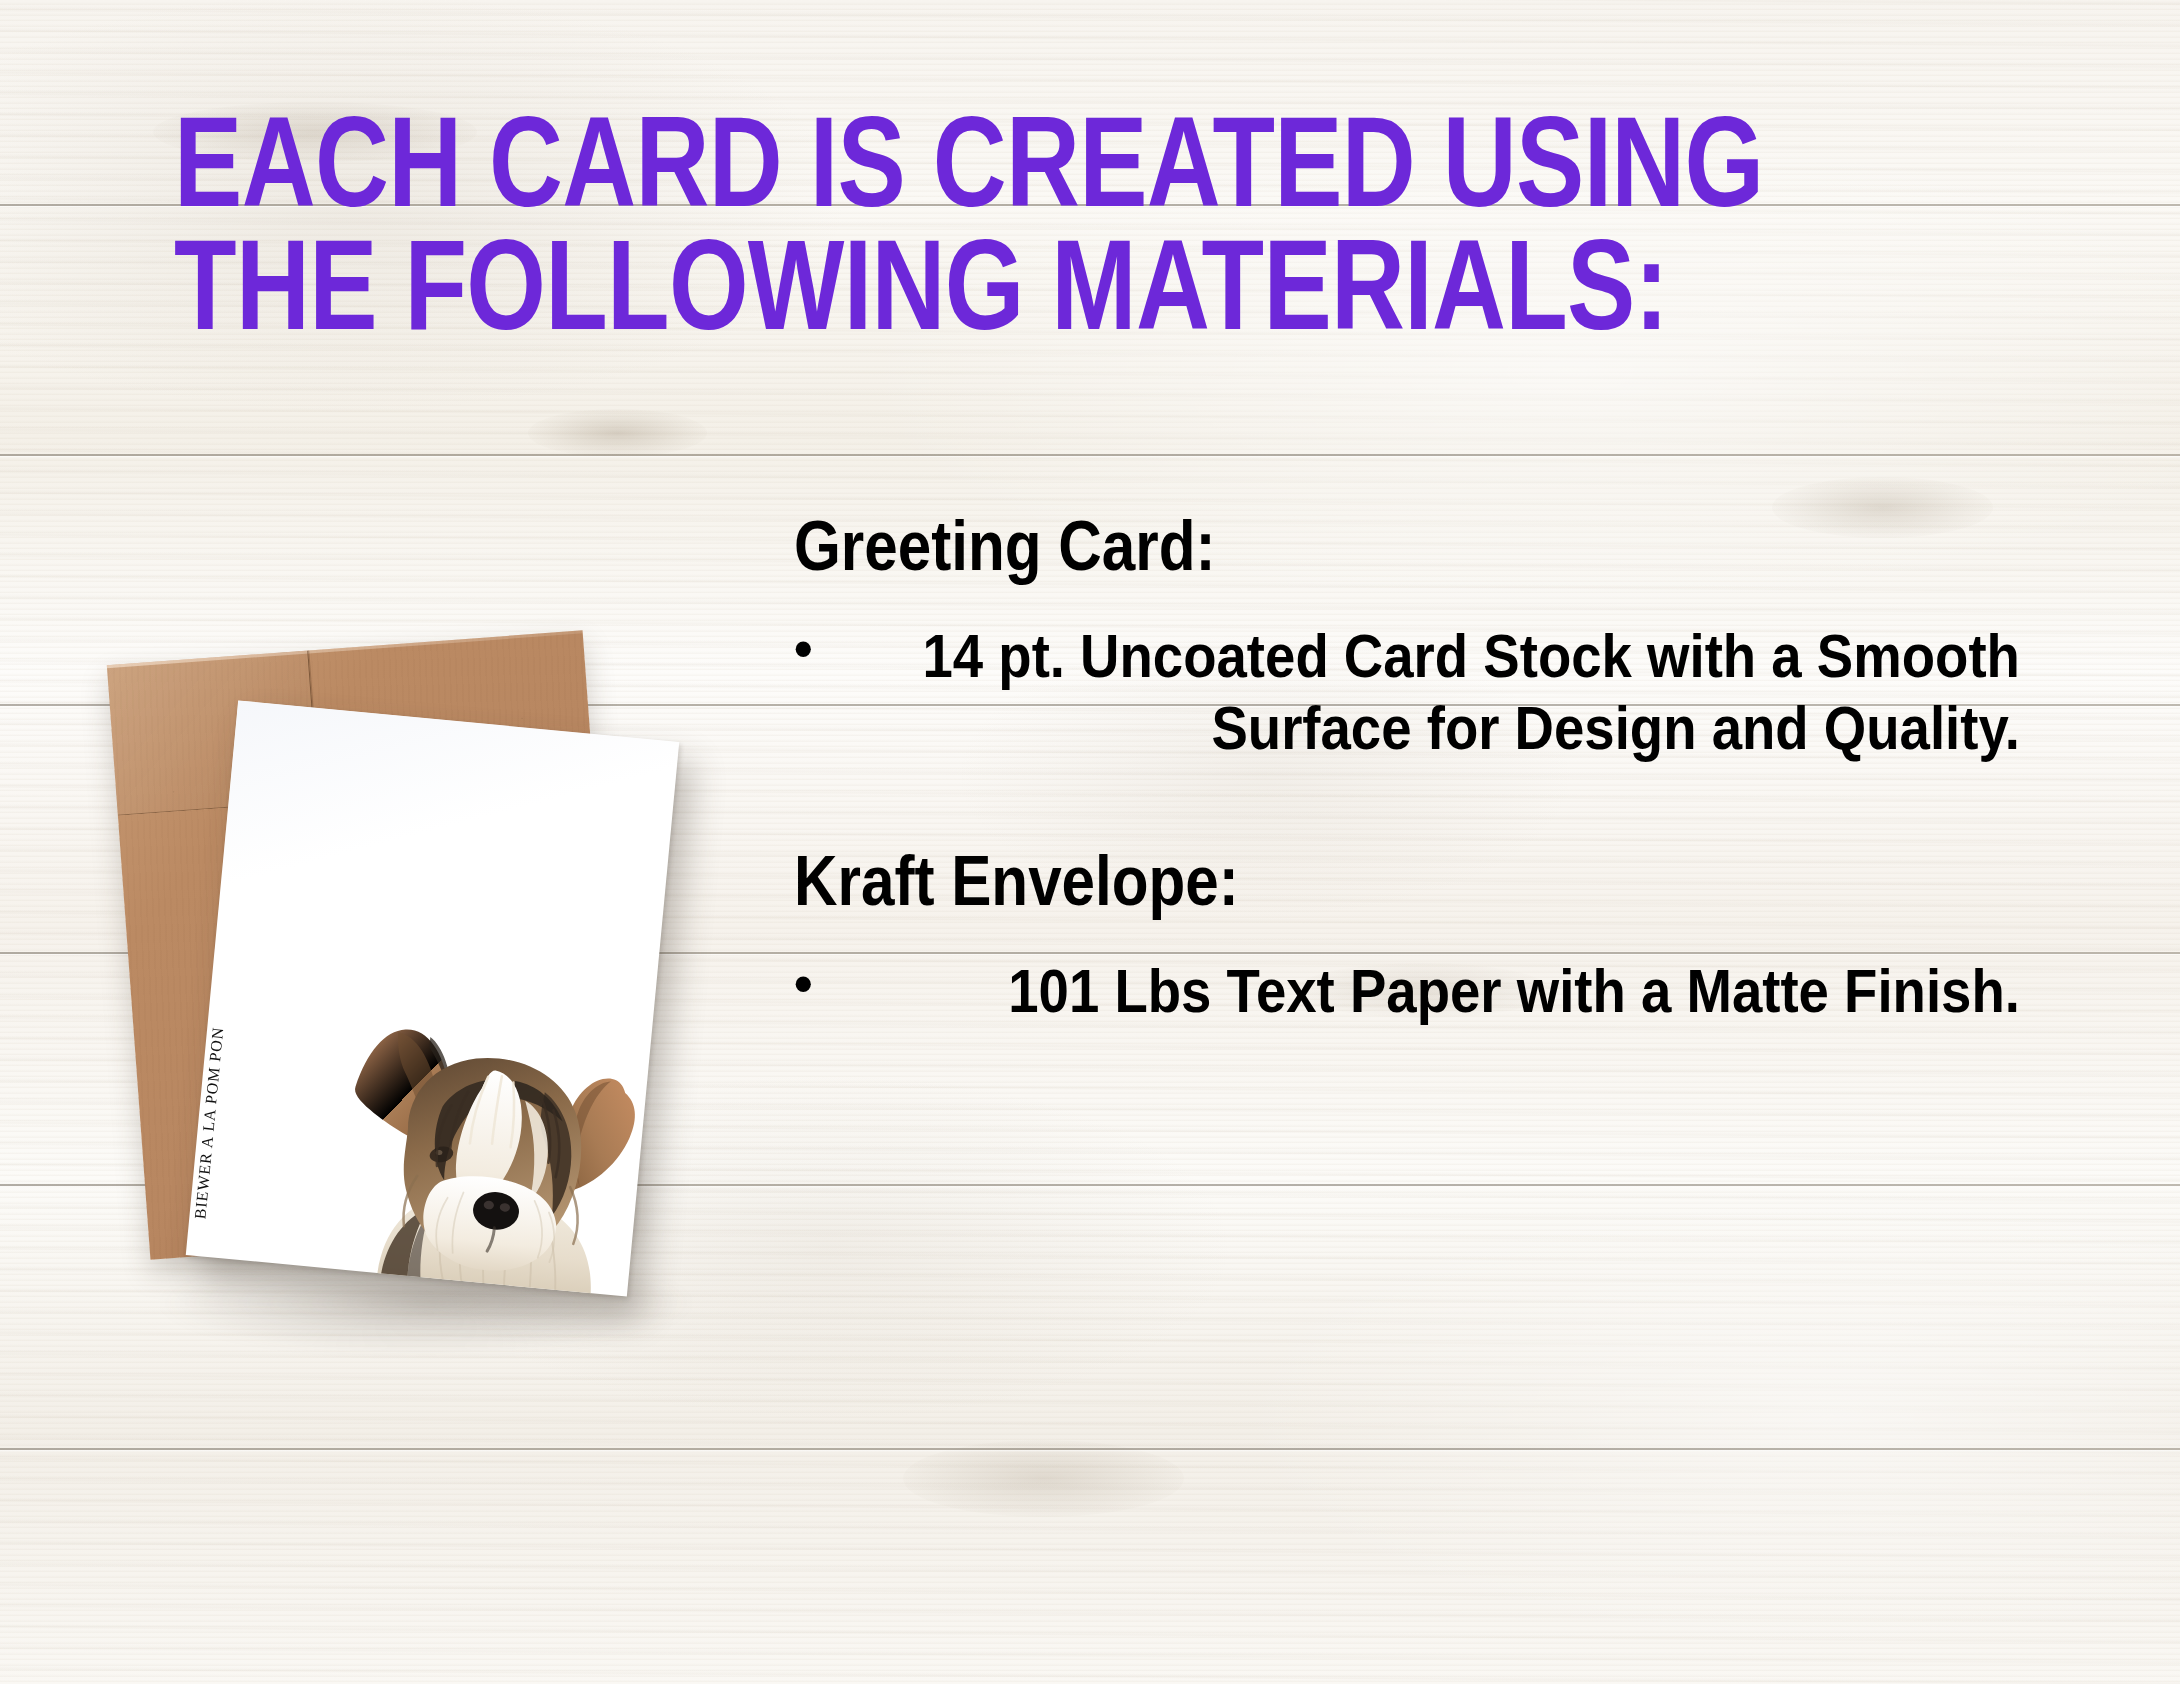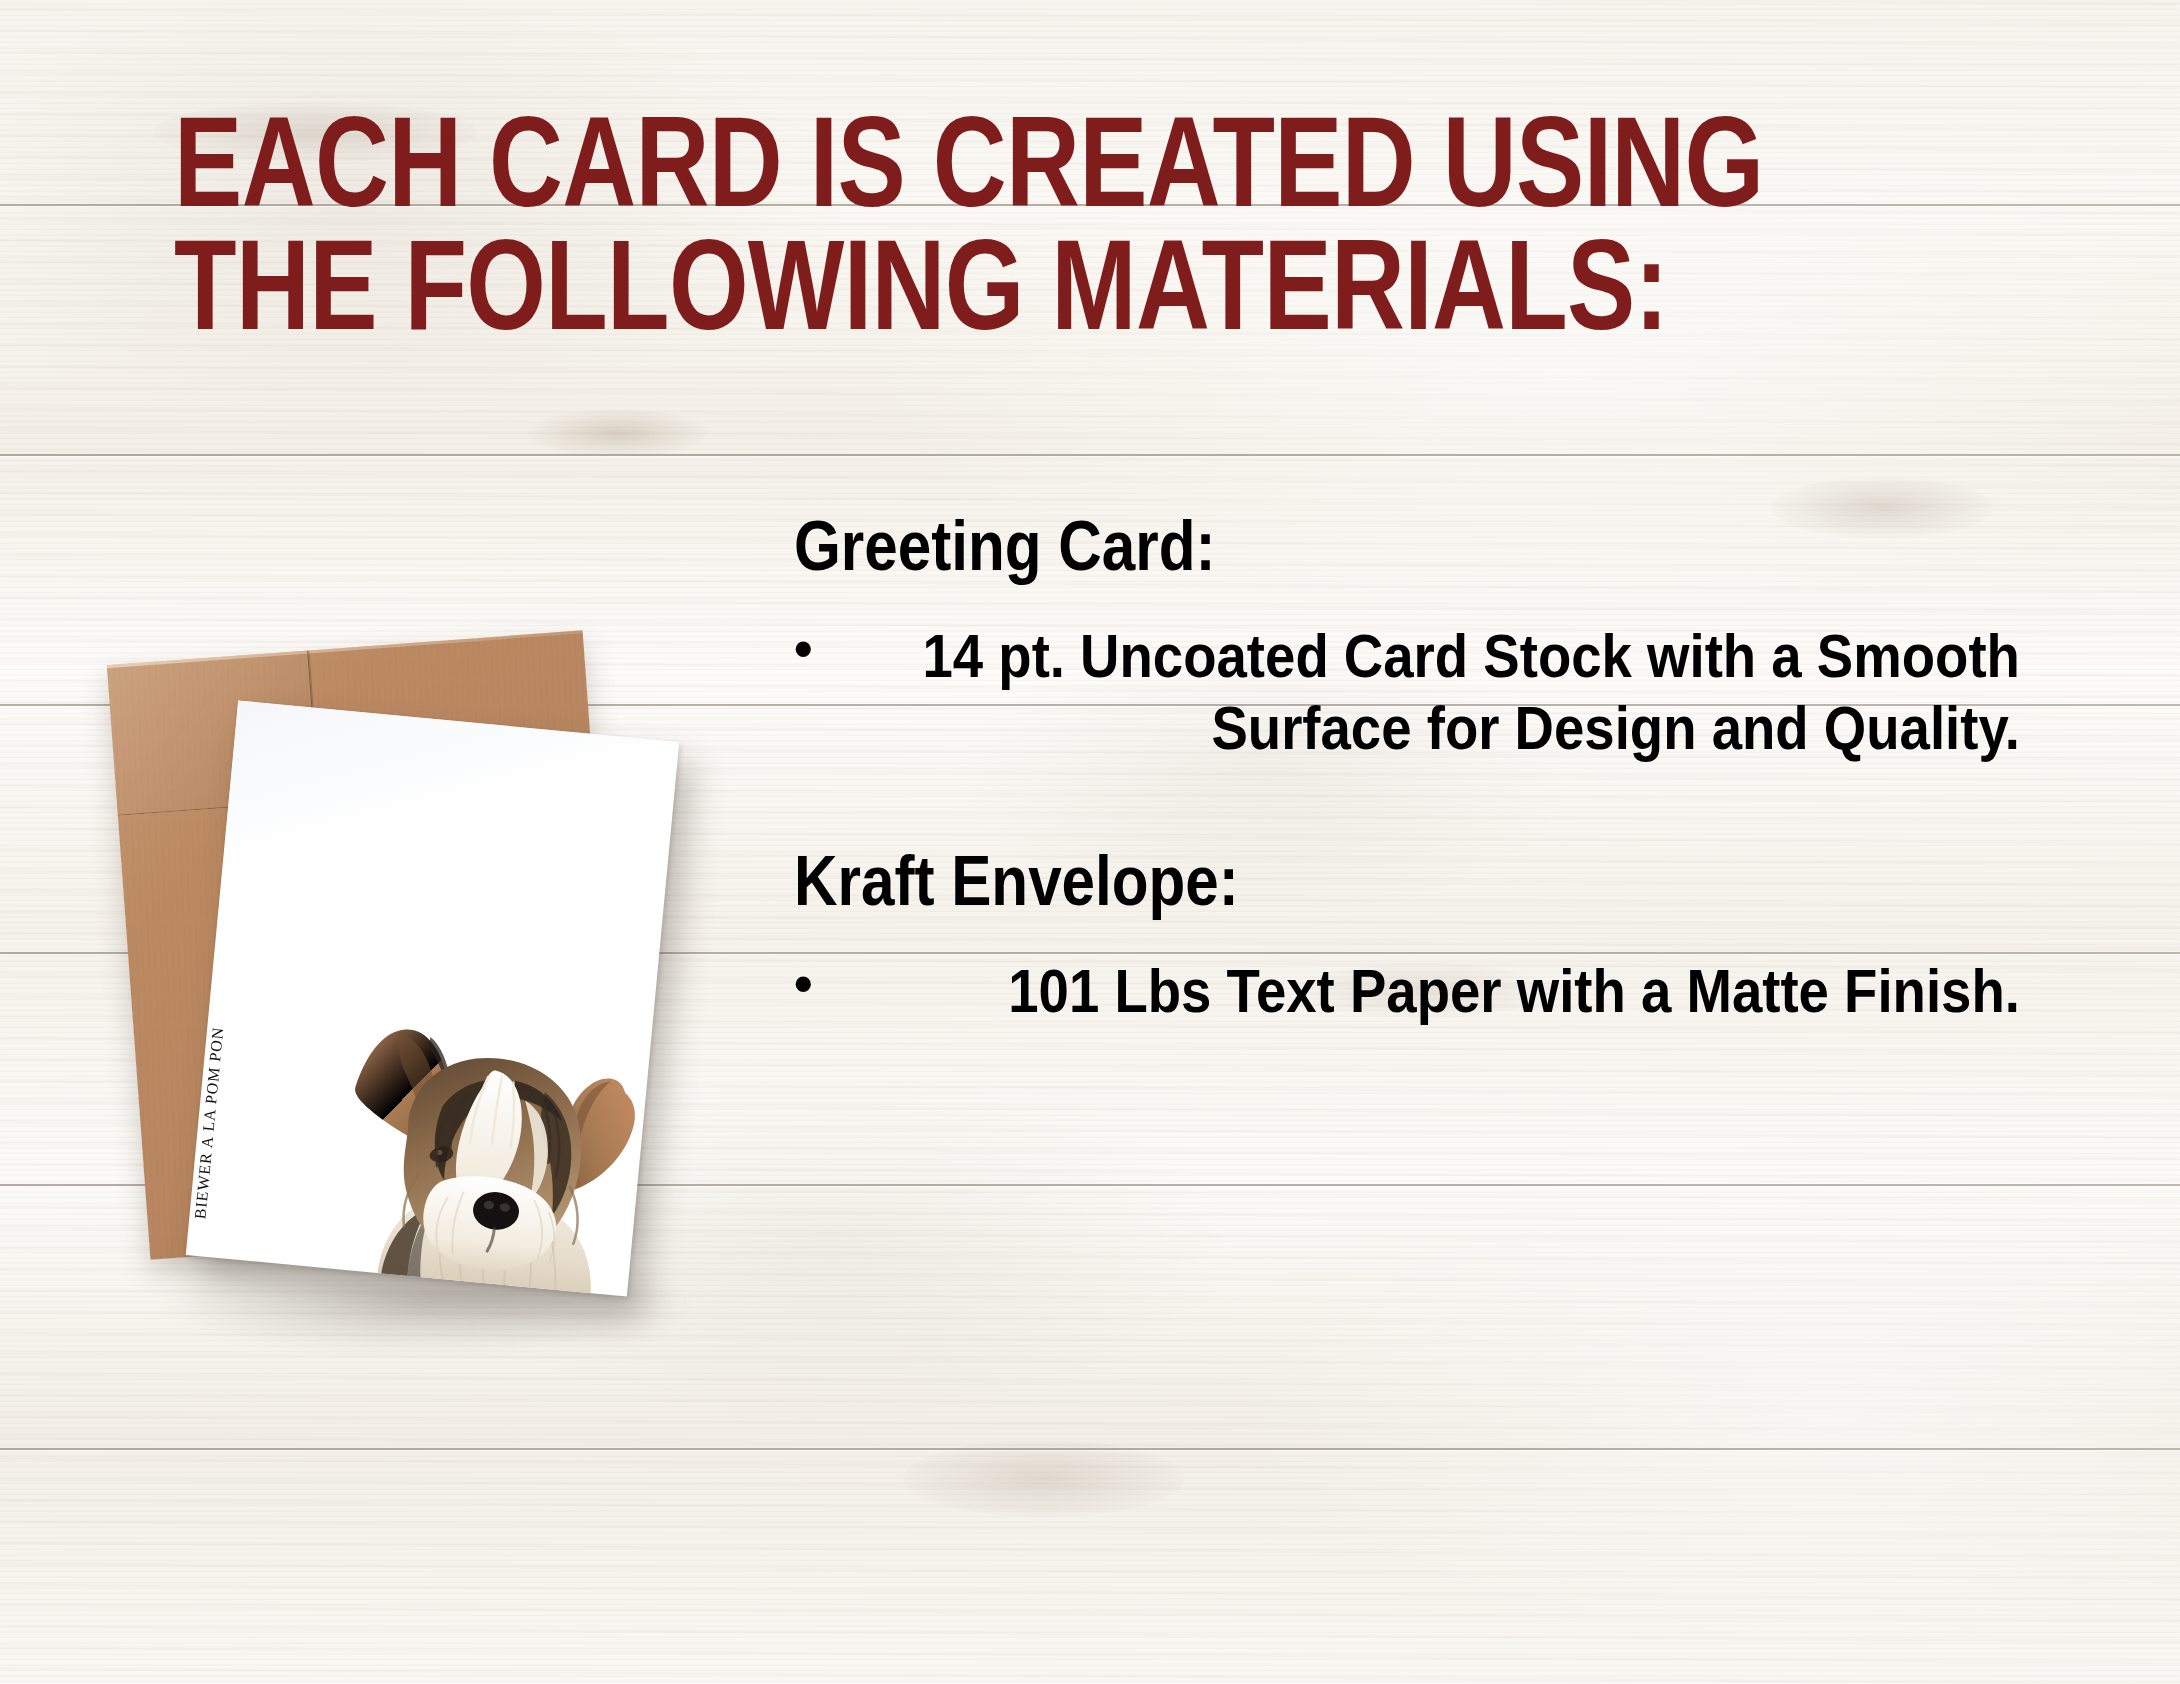--- a/index.html
+++ b/index.html
@@ -72,21 +72,21 @@
   .knot.k3{left:1772px;top:477px;width:221px;height:61px;
     background:radial-gradient(ellipse at center,rgba(150,134,112,.25),rgba(170,156,136,.09) 55%,rgba(255,255,255,0) 80%);}
   .knot.k4{left:153px;top:102px;width:324px;height:60px;
     background:radial-gradient(ellipse at center,rgba(150,134,112,.22),rgba(170,156,136,.08) 58%,rgba(255,255,255,0) 80%);}
   .knot.k5{left:1295px;top:963px;width:256px;height:55px;
     background:radial-gradient(ellipse at center,rgba(150,134,112,.18),rgba(255,255,255,0) 78%);}
 
   
   #title{
     position:absolute;left:0;top:101px;width:1741px;text-align:right;
-    color:#7f1d1d;pointer-events:none;
+    color:#6d28d9;pointer-events:none;
   }
   #title .tl{
     display:block;
     font-family:"Liberation Sans Narrow","Liberation Sans", sans-serif;
     font-weight:700;font-size:128px;line-height:0.96;
     letter-spacing:-0.9px;
     transform:scaleX(0.80);
     white-space:nowrap;
   }
 

